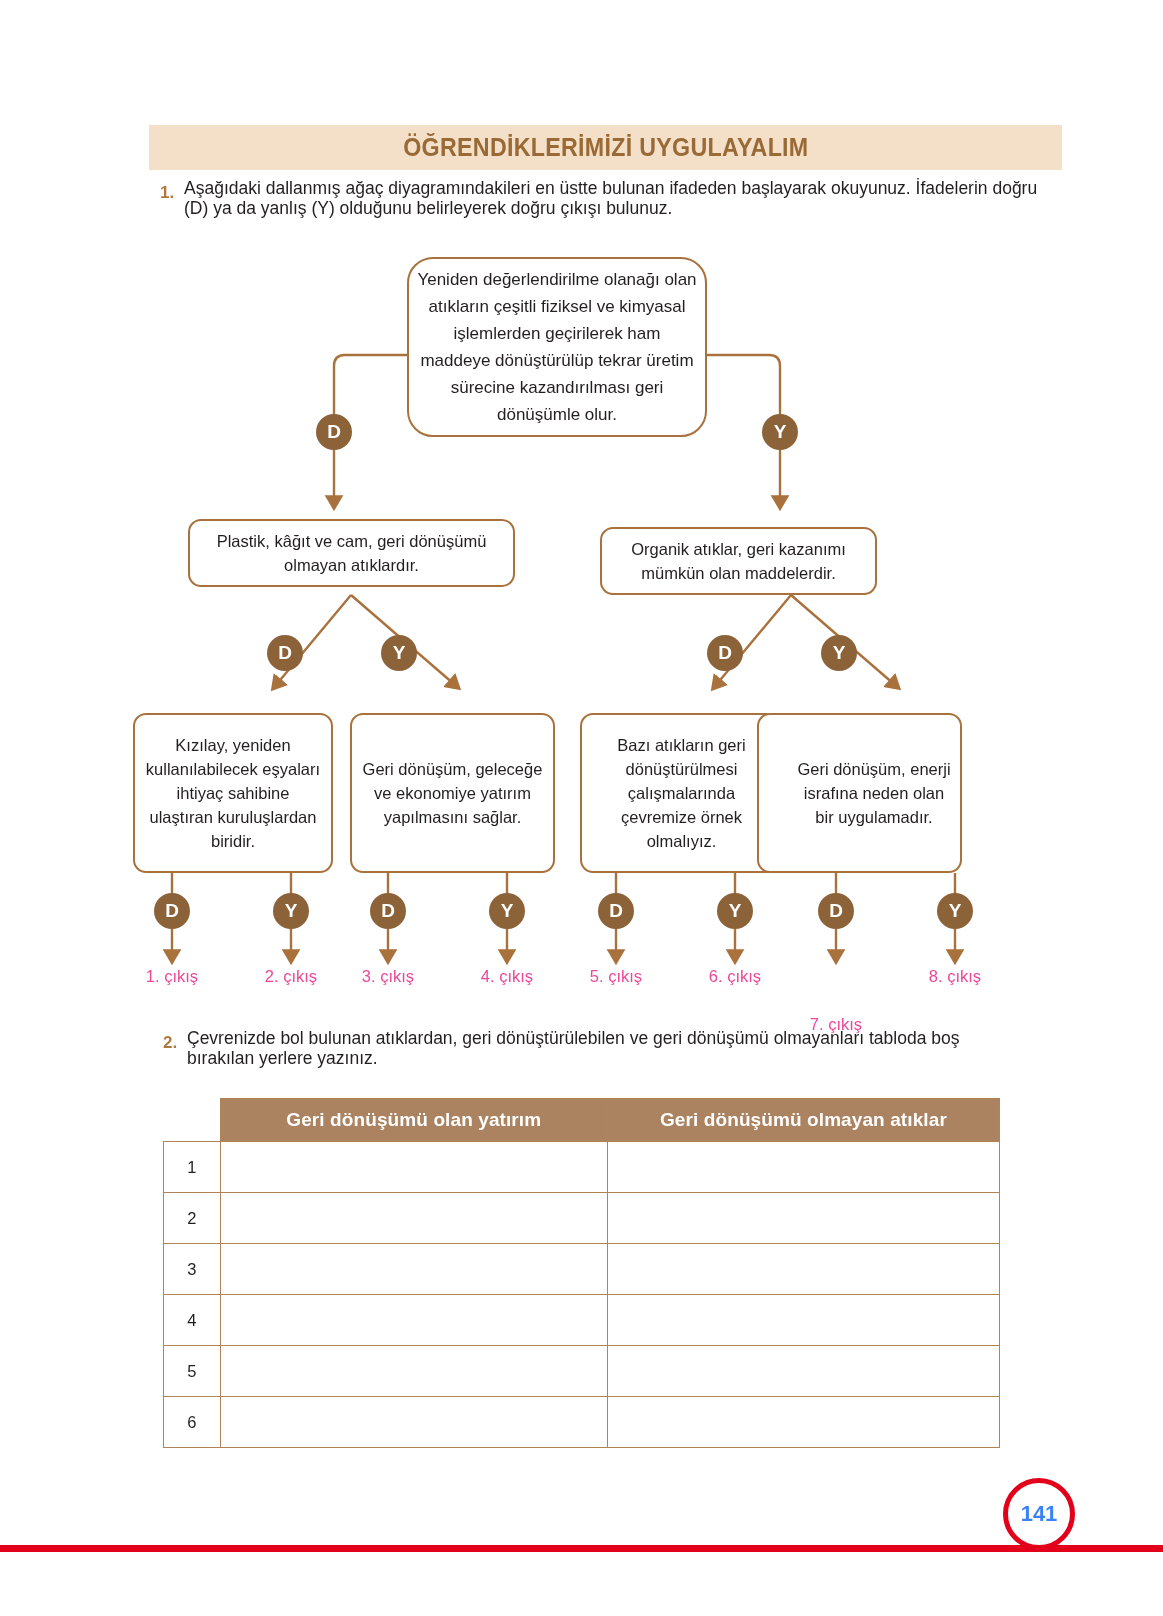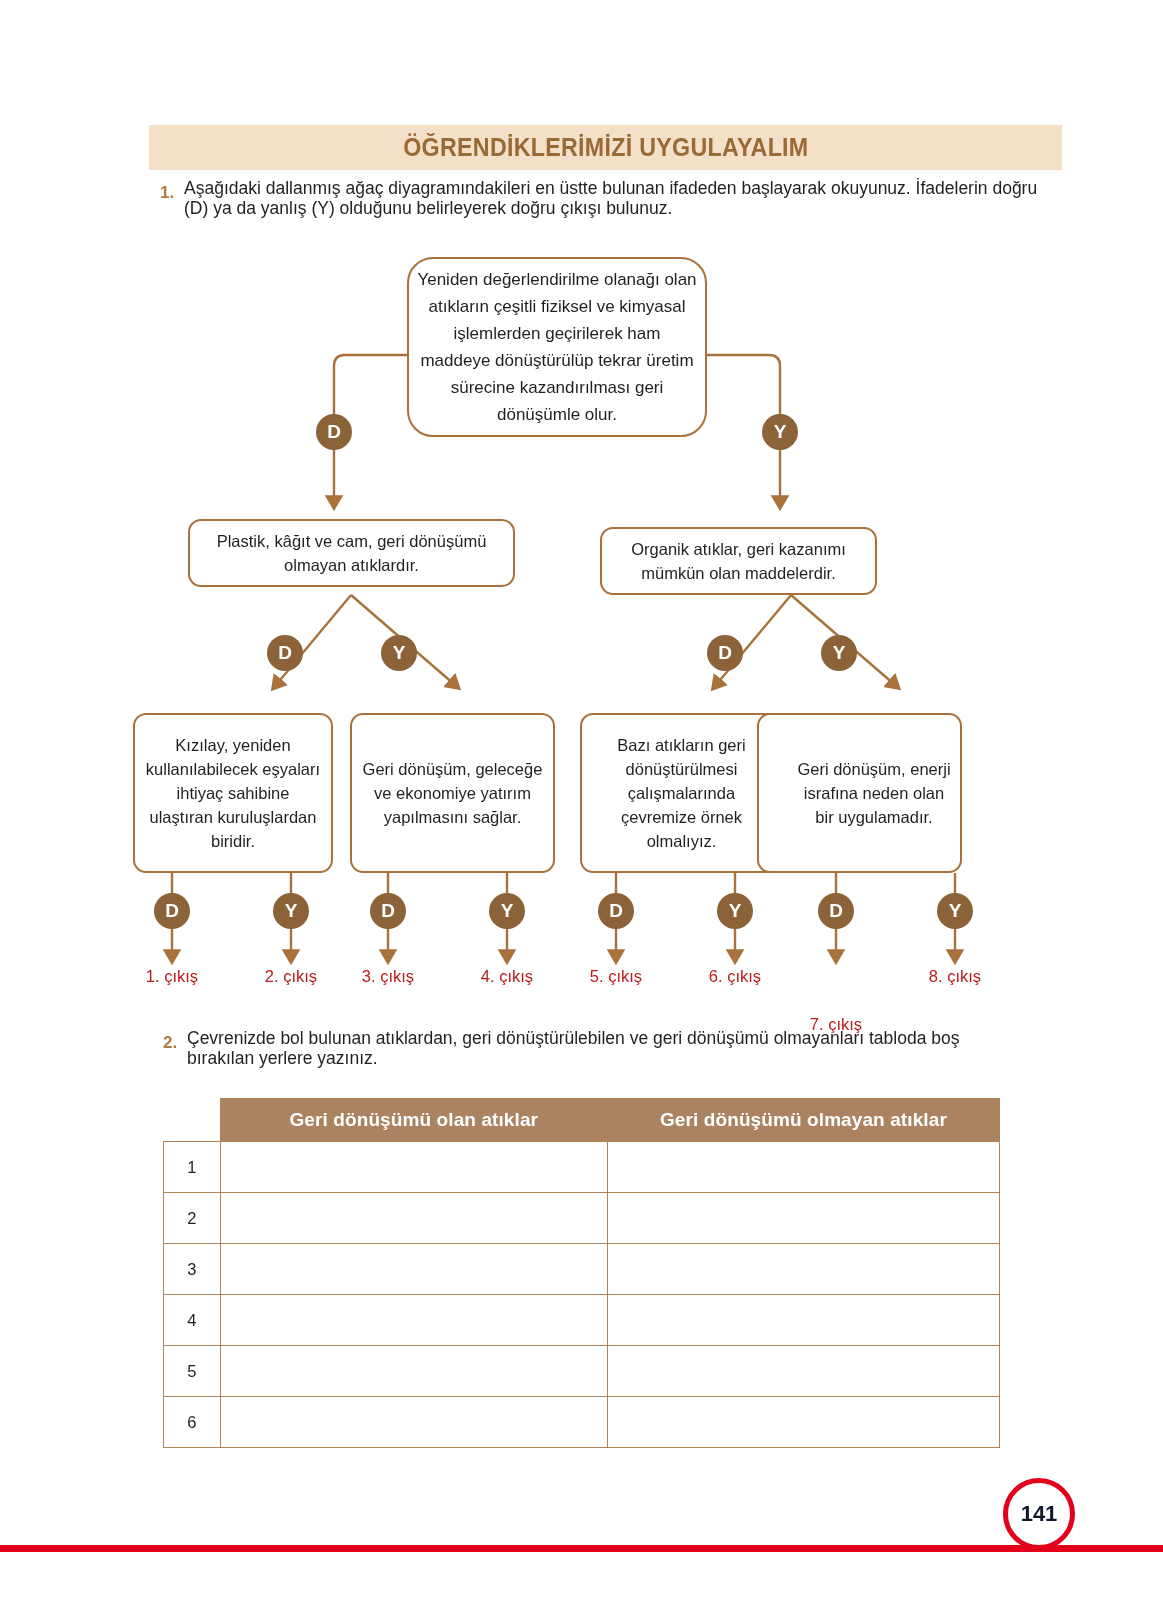--- a/index.html
+++ b/index.html
@@ -52,21 +52,21 @@
   #leaf-3{left:580px;top:468px;width:199px;height:160px;padding-left:12px;}
   #leaf-4{left:757px;top:468px;width:205px;height:160px;padding-left:37px;}
 
   .badge{
     position:absolute;width:36px;height:36px;border-radius:50%;
     background:#8c6239;color:#ffffff;font-weight:bold;font-size:19px;
     display:flex;align-items:center;justify-content:center;
     font-family:"Liberation Sans Narrow","Liberation Sans",sans-serif;
   }
   .outlabel{
-    position:absolute;font-size:16.5px;color:#b91c1c;text-align:center;
+    position:absolute;font-size:16.5px;color:#ec4899;text-align:center;
     width:100px;
   }
 
   
   .tbl{
     position:absolute;left:163px;top:1098px;border-collapse:collapse;
     width:837px;
   }
   .tbl th,.tbl td{border:1.6px solid #b08457;padding:0;}
   .tbl thead th{
@@ -82,21 +82,21 @@
   .tbl .cell{background:#fff;}
   .tbl .c1{width:388px;}
   .tbl .c2{width:393px;}
 
   
   .rule{position:absolute;left:0;top:1545px;width:1163px;height:7px;background:#e3001b;}
   .pagenum{
     position:absolute;left:1003px;top:1478px;width:62px;height:62px;
     border:5px solid #e3001b;border-radius:50%;background:#ffffff;
     display:flex;align-items:center;justify-content:center;
-    font-size:22px;font-weight:bold;color:#0f172a;z-index:3;
+    font-size:22px;font-weight:bold;color:#3b82f6;z-index:3;
   }
 </style>
 </head>
 <body>
 
 <div class="page">
 
   <div class="banner">
     <div class="banner-title">ÖĞRENDİKLERİMİZİ UYGULAYALIM</div>
   </div>
@@ -194,21 +194,21 @@
 
   <div class="q" id="q2">
     <span class="q-num">2.</span>
     <span class="q-text">Çevrenizde bol bulunan atıklardan, geri dönüştürülebilen ve geri dönüşümü olmayanları tabloda boş bırakılan yerlere yazınız.</span>
   </div>
 
   <table class="tbl">
     <thead>
       <tr>
         <th class="corner"></th>
-        <th class="c1">Geri dönüşümü olan atıklar</th>
+        <th class="c1">Geri dönüşümü olan yatırım</th>
         <th class="c2">Geri dönüşümü olmayan atıklar</th>
       </tr>
     </thead>
     <tbody>
       <tr>
         <td class="rownum">1</td>
         <td class="cell c1"></td>
         <td class="cell c2"></td>
       </tr>
       <tr>

